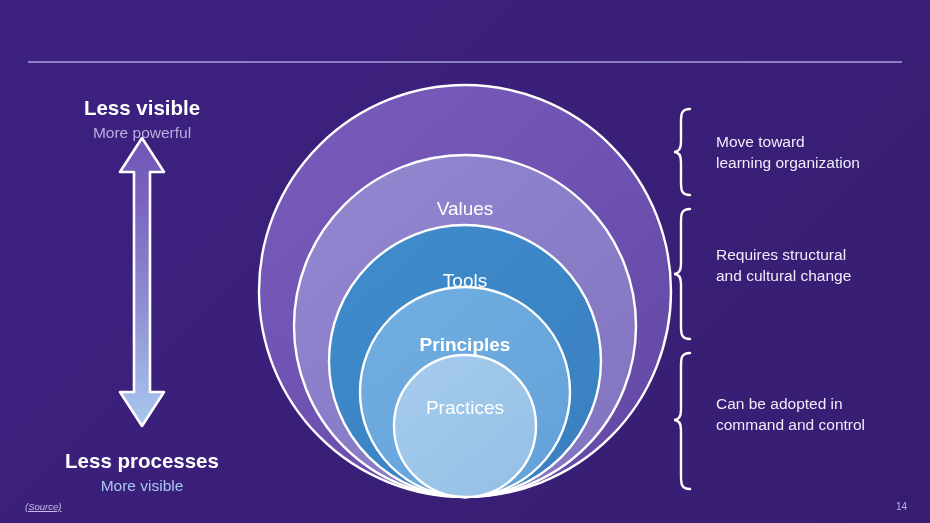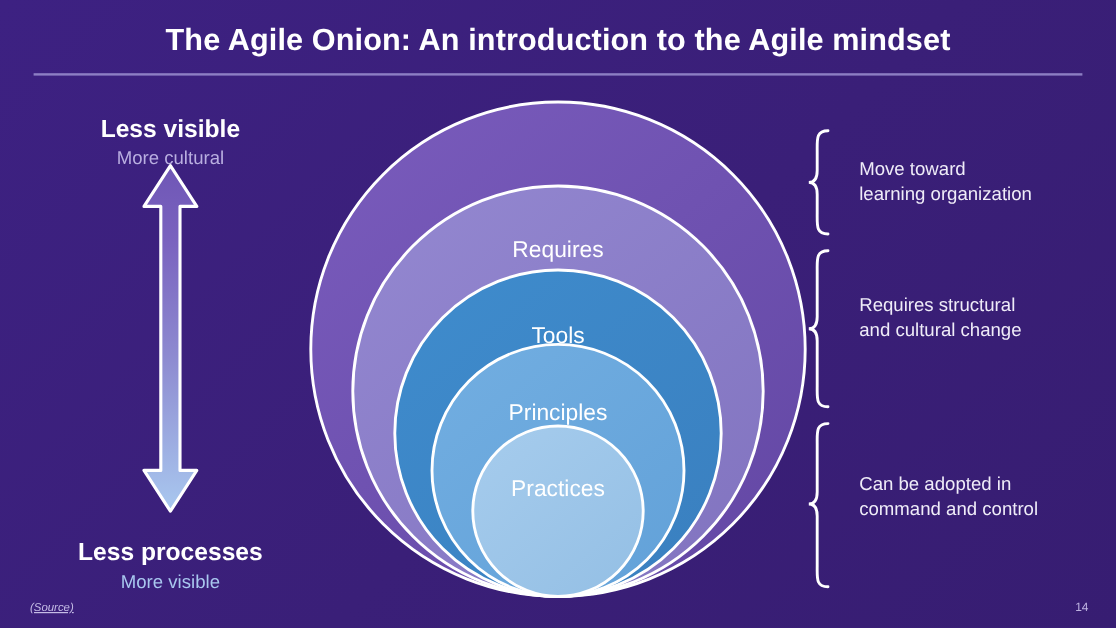--- a/index.html
+++ b/index.html
@@ -97,21 +97,21 @@
     width: 100%;
     text-align: center;
     color: #ffffff;
     font-size: 19px;
     line-height: 24px;
     pointer-events: none;
     white-space: pre-line;
   }
   #label-mindset   { top: 114px; }
   #label-values    { top: 186px; }
-  #label-principles{ top: 250px; }
+  #label-principles{ top: 250px; font-weight: bold; }
   #label-practices { top: 313px; }
   #label-tools     { top: 390px; }
 
   
   #braces {
     position: absolute;
     left: 672px;
     top: 104px;
     width: 44px;
     height: 392px;
@@ -146,28 +146,25 @@
     top: 501px;
     color: #bdb2e0;
     font-size: 10px;
   }
 </style>
 </head>
 <body>
 
 <div id="slide">
 
-  <div id="title-bar">
-    <div id="title-text">The Agile Onion: An introduction to the Agile mindset</div>
-  </div>
   <div id="title-rule"></div>
 
   <div class="axis-block" id="axis-top">
     <div class="axis-primary">Less visible</div>
-    <div class="axis-secondary">More cultural</div>
+    <div class="axis-secondary">More powerful</div>
   </div>
 
   <div class="axis-block" id="axis-bottom">
     <div class="axis-primary">Less processes</div>
     <div class="axis-secondary">More visible</div>
   </div>
 
   <svg id="axis-arrow" viewBox="0 0 52 292">
     <defs>
       <linearGradient id="arrowGrad" x1="0" y1="0" x2="0" y2="1">
@@ -205,21 +202,21 @@
         </linearGradient>
       </defs>
 
       <circle cx="212" cy="208" r="206" fill="url(#gMindset)" stroke="#ffffff" stroke-width="2.4"></circle>
       <circle cx="212" cy="243" r="171" fill="url(#gValues)" stroke="#ffffff" stroke-width="2.4"></circle>
       <circle cx="212" cy="278" r="136" fill="url(#gPrinciples)" stroke="#ffffff" stroke-width="2.4"></circle>
       <circle cx="212" cy="309" r="105" fill="url(#gPractices)" stroke="#ffffff" stroke-width="2.4"></circle>
       <circle cx="212" cy="343" r="71" fill="url(#gTools)" stroke="#ffffff" stroke-width="2.4"></circle>
     </svg>
 
-    <div class="ring-label" id="label-mindset">Requires</div>
+    <div class="ring-label" id="label-mindset">Values</div>
     <div class="ring-label" id="label-values">Tools</div>
     <div class="ring-label" id="label-principles">Principles</div>
     <div class="ring-label" id="label-practices">Practices</div>
   </div>
 
   <svg id="braces" viewBox="0 0 44 392">
     <g fill="none" stroke="#ffffff" stroke-width="2.4" stroke-linecap="round">
 
       <path d="M18 5 C8 5 9 12 9 22 L9 38 C9 46 6 48 2 48 C6 48 9 50 9 58 L9 74 C9 84 8 91 18 91"></path>
 

